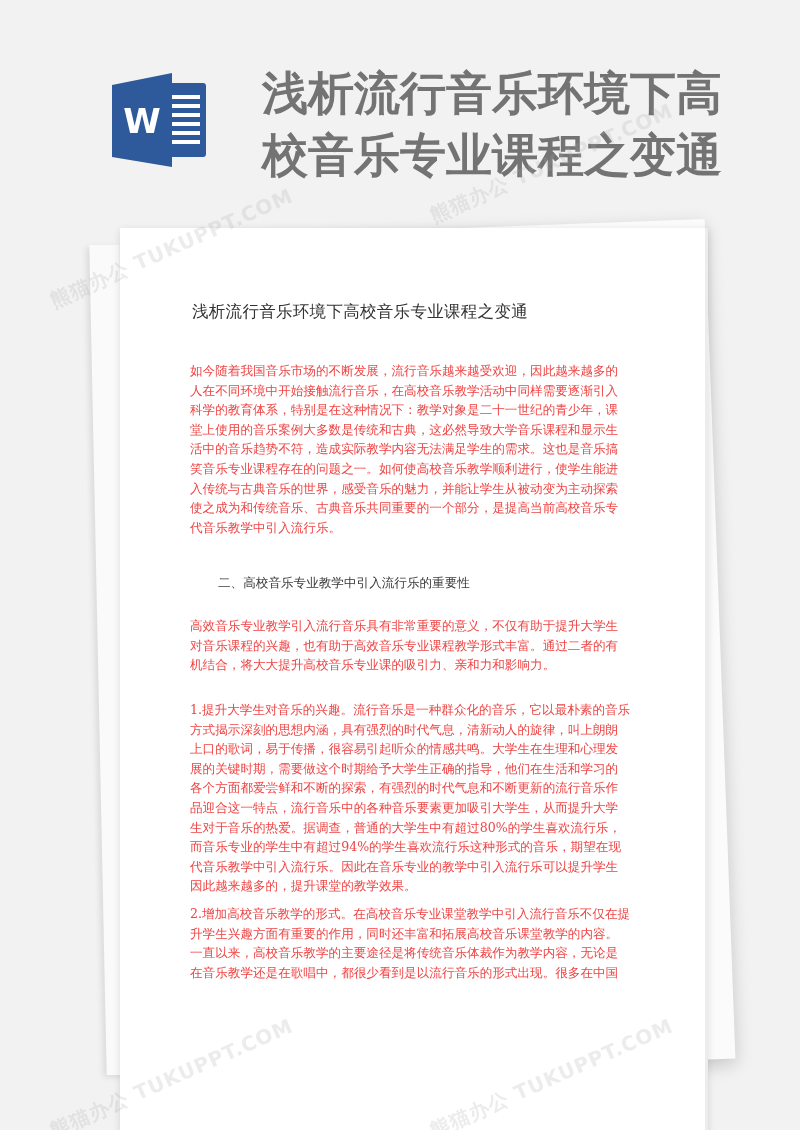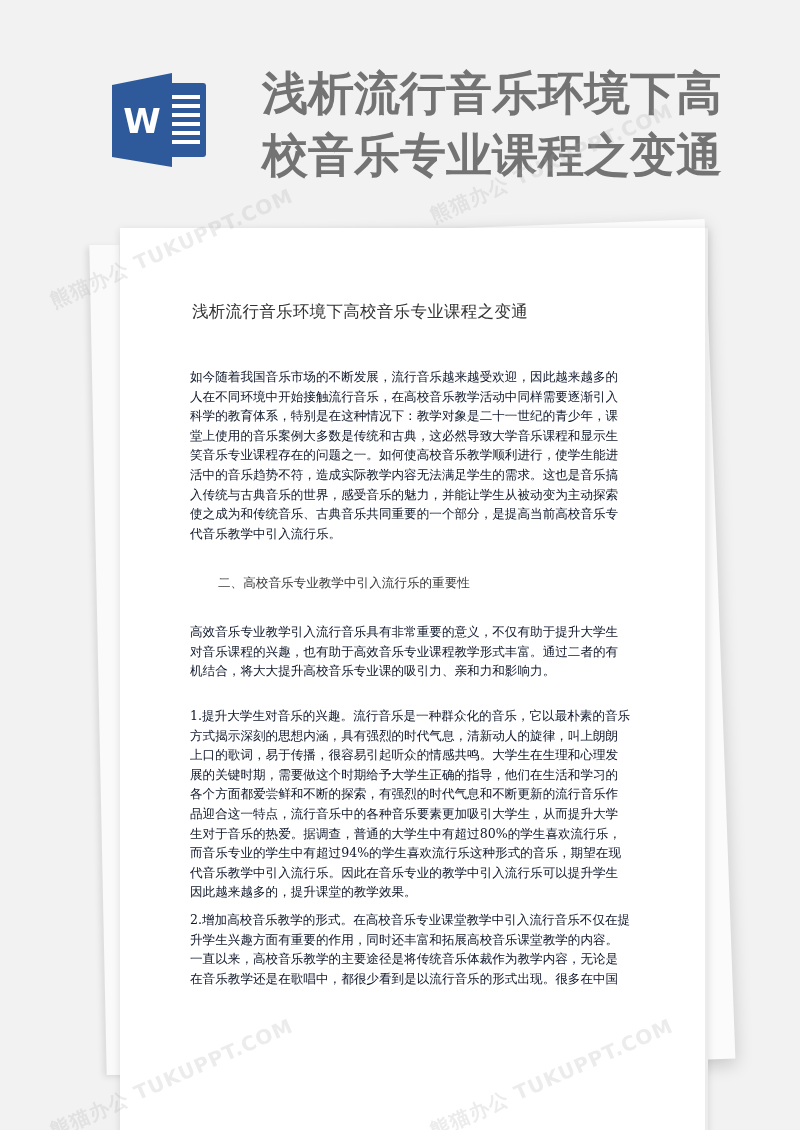--- a/index.html
+++ b/index.html
@@ -34,24 +34,23 @@
     box-shadow: 0 2px 8px rgba(0,0,0,0.12);
     border-right: 3px solid #ececec;
   }
   .doc-title {
     position: absolute; left: 72px; top: 73px;
     font-size: 16.5px; color: #333; letter-spacing: 0.3px; white-space: nowrap;
     font-family: "DejaVu Sans", sans-serif;
   }
   .para {
     position: absolute; left: 70px; width: 470px;
-    font-size: 12.6px; line-height: 19.6px; color: #0f172a;
+    font-size: 12.6px; line-height: 19.6px; color: #ef4444;
     text-align: justify; text-justify: inter-character;
     font-family: "DejaVu Serif", serif;
-    margin-top: 6px;
   }
   .sec-heading {
     position: absolute; left: 98px; top: 347px; font-size: 12.6px; color: #3a3a3a;
     white-space: nowrap; font-family: "DejaVu Serif", serif;
   }
   .watermark {
     position: absolute; color: rgba(170,170,170,0.22); font-size: 20px; font-weight: bold;
     font-family: "DejaVu Sans", sans-serif; transform: rotate(-24deg); white-space: nowrap;
     pointer-events: none; letter-spacing: 1px;
   }
@@ -84,22 +83,22 @@
 </div>
 
 <div class="page">
   <div class="doc-title">浅析流行音乐环境下高校音乐专业课程之变通</div>
 
   <div class="para" style="top:133px;">
     <div>如今随着我国音乐市场的不断发展，流行音乐越来越受欢迎，因此越来越多的</div>
     <div>人在不同环境中开始接触流行音乐，在高校音乐教学活动中同样需要逐渐引入</div>
     <div>科学的教育体系，特别是在这种情况下：教学对象是二十一世纪的青少年，课</div>
     <div>堂上使用的音乐案例大多数是传统和古典，这必然导致大学音乐课程和显示生</div>
+    <div>活中的音乐趋势不符，造成实际教学内容无法满足学生的需求。这也是音乐搞</div>
     <div>笑音乐专业课程存在的问题之一。如何使高校音乐教学顺利进行，使学生能进</div>
-    <div>活中的音乐趋势不符，造成实际教学内容无法满足学生的需求。这也是音乐搞</div>
     <div>入传统与古典音乐的世界，感受音乐的魅力，并能让学生从被动变为主动探索</div>
     <div>使之成为和传统音乐、古典音乐共同重要的一个部分，是提高当前高校音乐专</div>
     <div>代音乐教学中引入流行乐。</div>
   </div>
 
   <div class="sec-heading">二、高校音乐专业教学中引入流行乐的重要性</div>
 
   <div class="para" style="top:388px;">
     <div>高效音乐专业教学引入流行音乐具有非常重要的意义，不仅有助于提升大学生</div>
     <div>对音乐课程的兴趣，也有助于高效音乐专业课程教学形式丰富。通过二者的有</div>

